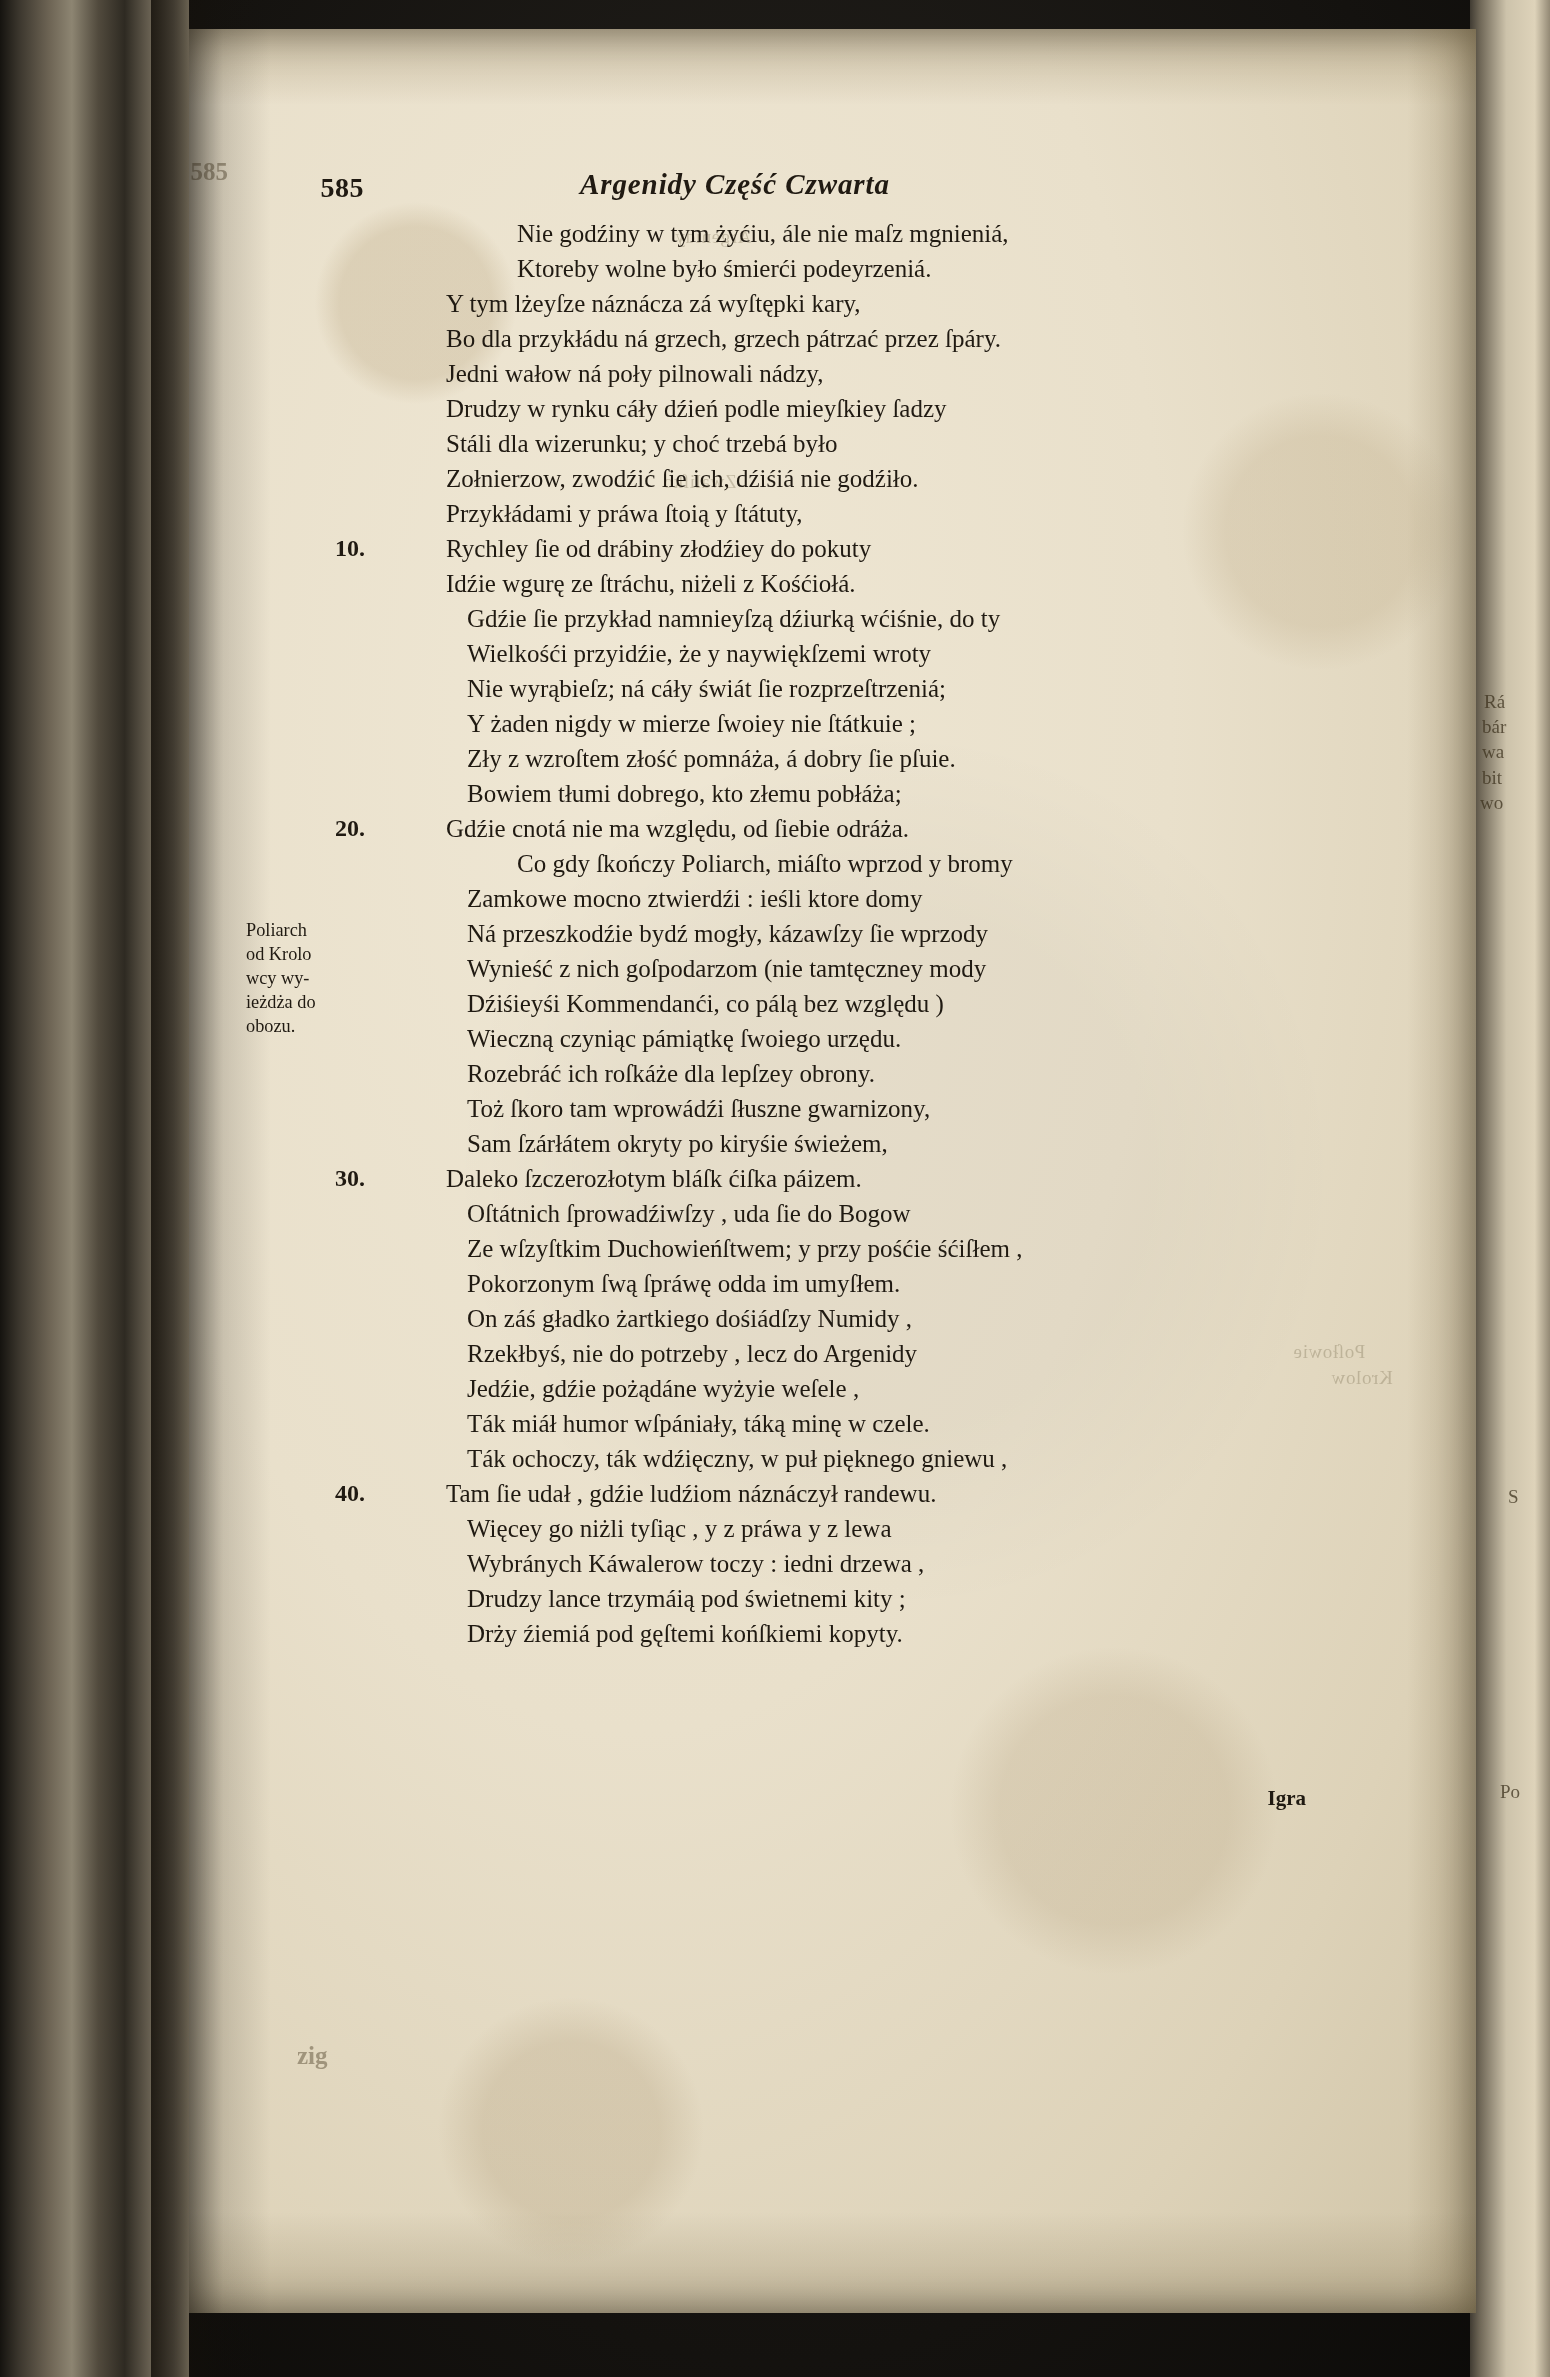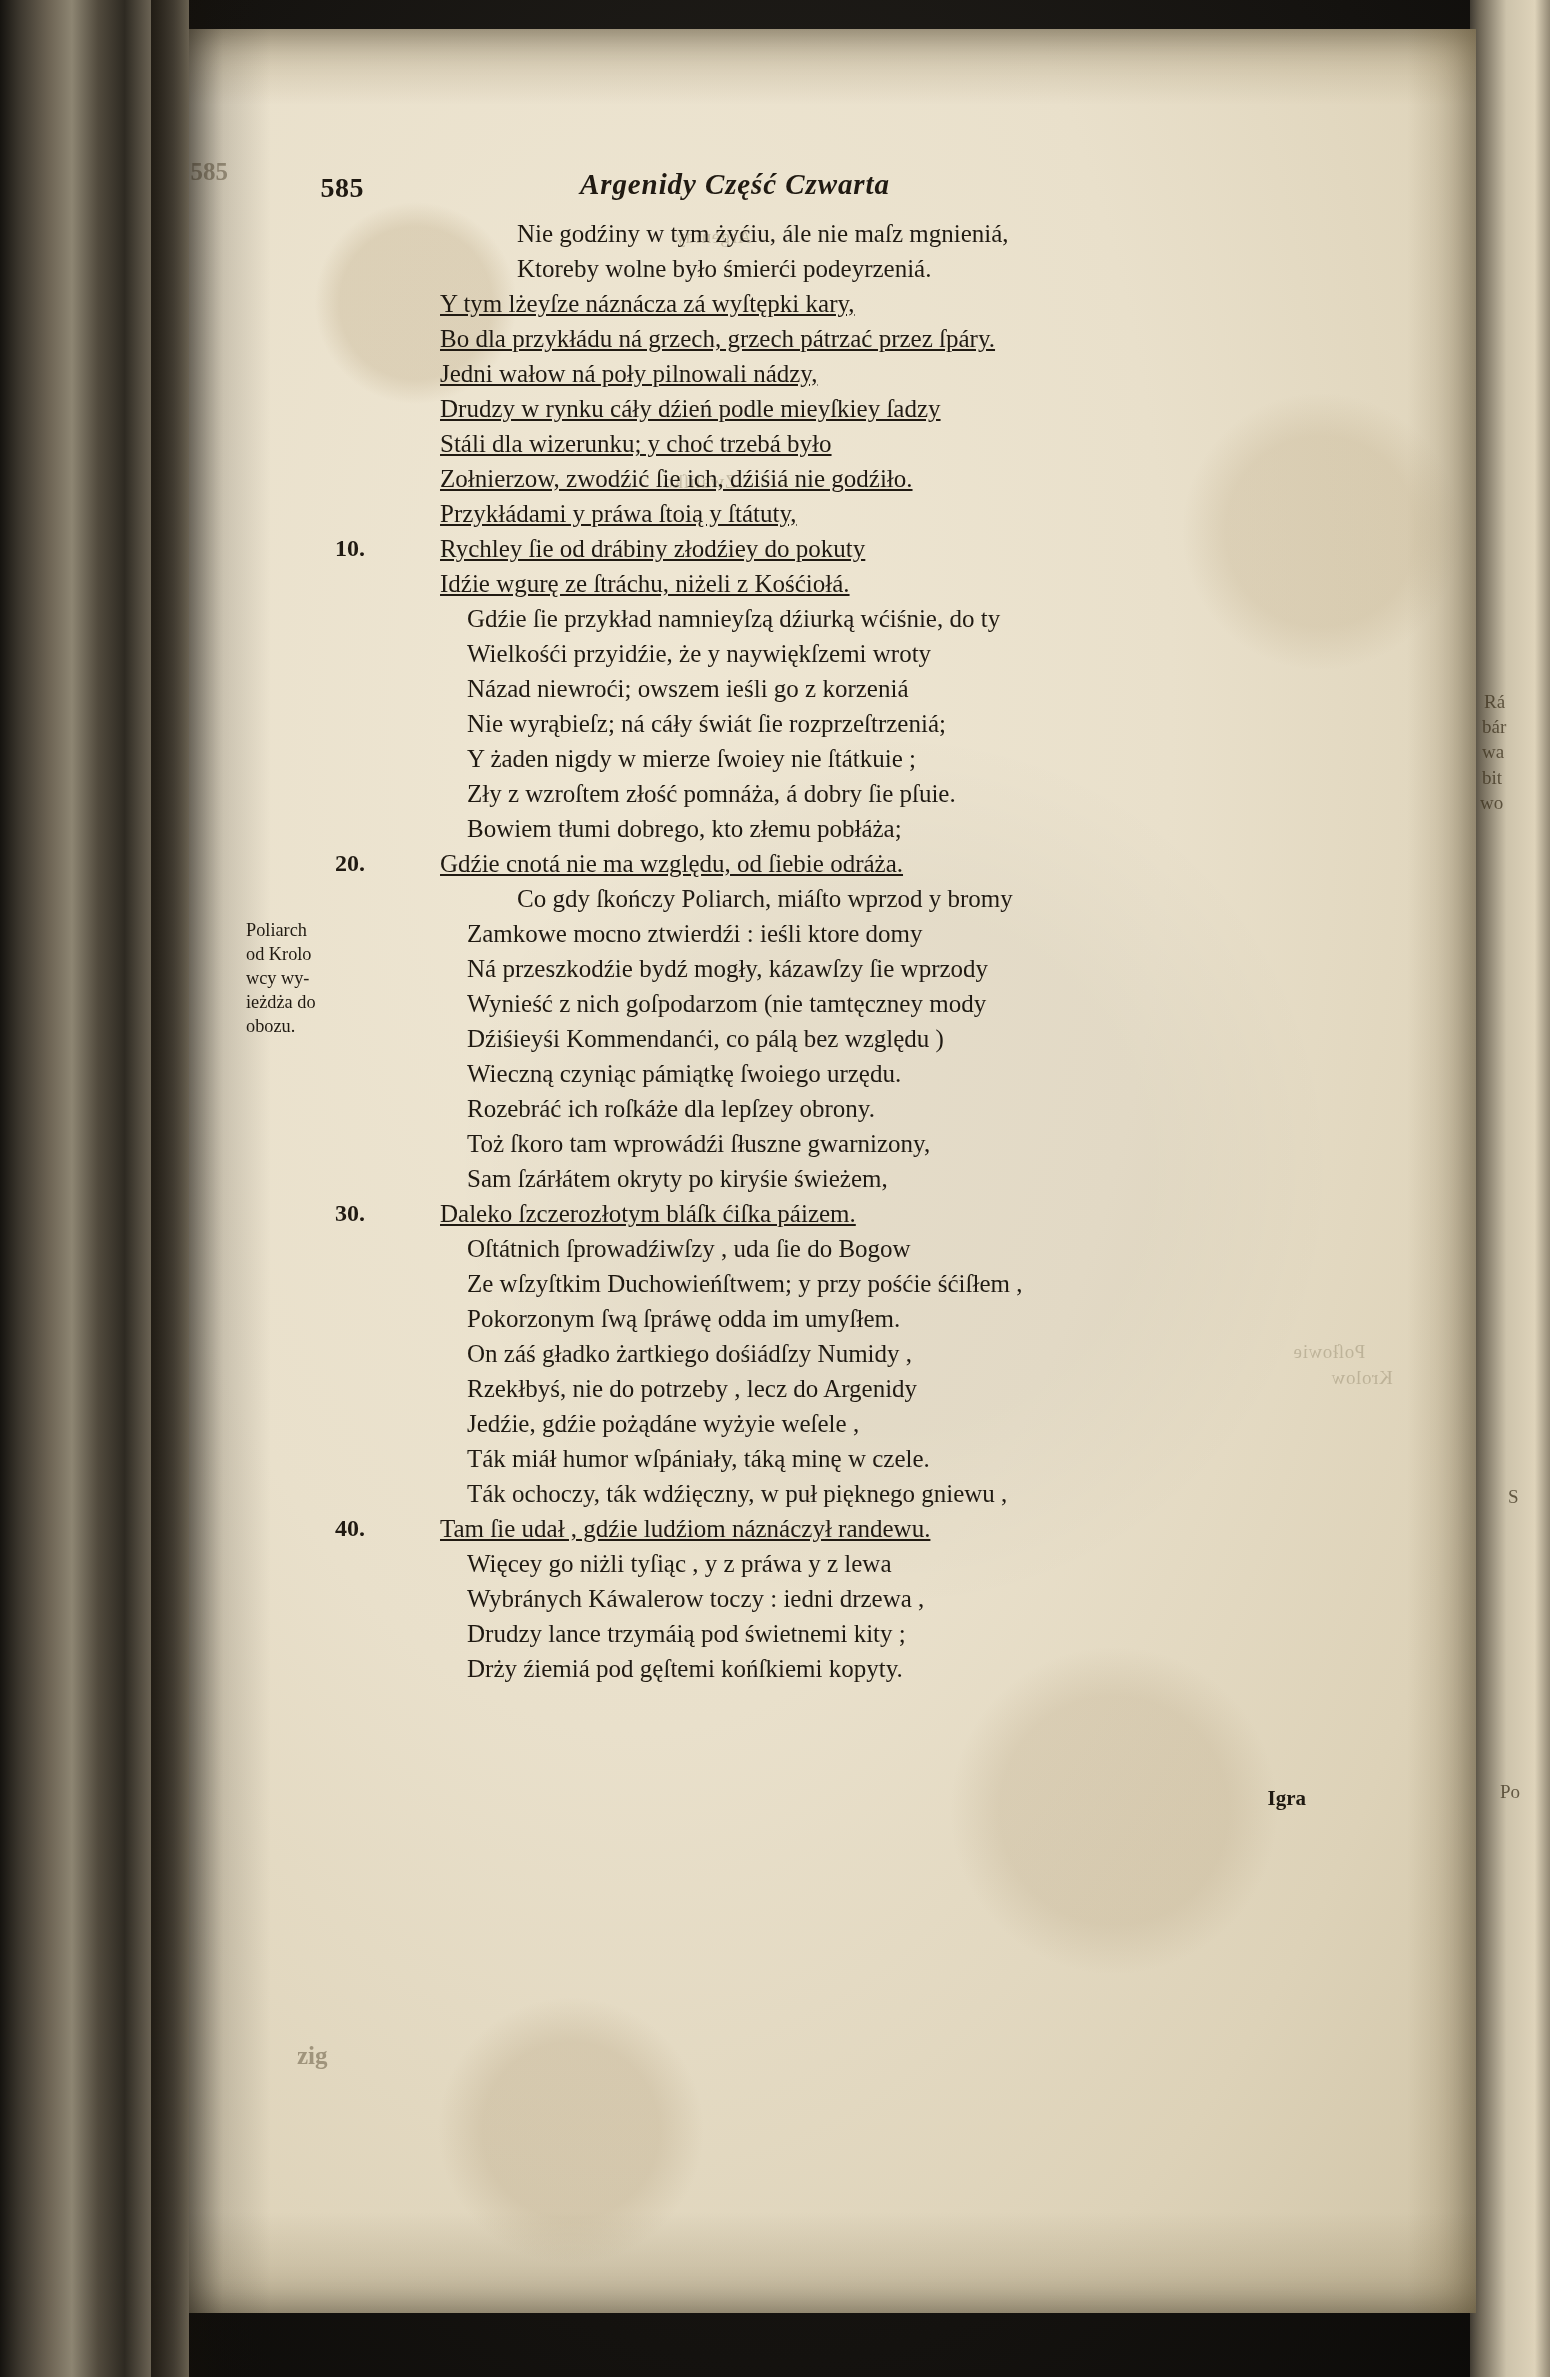--- a/index.html
+++ b/index.html
@@ -151,21 +151,21 @@
     left: -5px;
     width: 61px;
     text-align: right;
     font-size: 24px;
     font-weight: bold;
   }
   .vline .txt {
     position: absolute;
     left: 71px;
   }
-  .vline.ind1 .txt { left: 131px; text-decoration: underline; }
+  .vline.ind1 .txt { left: 137px; }
   .vline.ind2 .txt { left: 158px; }
   .vline.gloss-ind .txt { left: 208px; text-align: right; }
 
   
   .gloss {
     position: absolute;
     left: -63px;
     width: 145px;
     font-size: 18.3px;
     line-height: 24px;
@@ -275,24 +275,20 @@
           <div class="vline ind2">
             <span class="num"></span>
             <span class="txt">Gdźie ſie przykład namnieyſzą dźiurką wćiśnie, do ty</span>
           </div>
           <div class="vline ind2">
             <span class="num"></span>
             <span class="txt">Wielkośći przyidźie, że y naywiękſzemi wroty</span>
           </div>
           <div class="vline ind2">
             <span class="num"></span>
-            <span class="txt">Názad niewroći; owszem ieśli go z korzeniá</span>
-          </div>
-          <div class="vline ind2">
-            <span class="num"></span>
             <span class="txt">Nie wyrąbieſz; ná cáły świát ſie rozprzeſtrzeniá;</span>
           </div>
           <div class="vline ind2">
             <span class="num"></span>
             <span class="txt">Y żaden nigdy w mierze ſwoiey nie ſtátkuie ;</span>
           </div>
           <div class="vline ind2">
             <span class="num"></span>
             <span class="txt">Zły z wzroſtem złość pomnáża, á dobry ſie pſuie.</span>
           </div>

